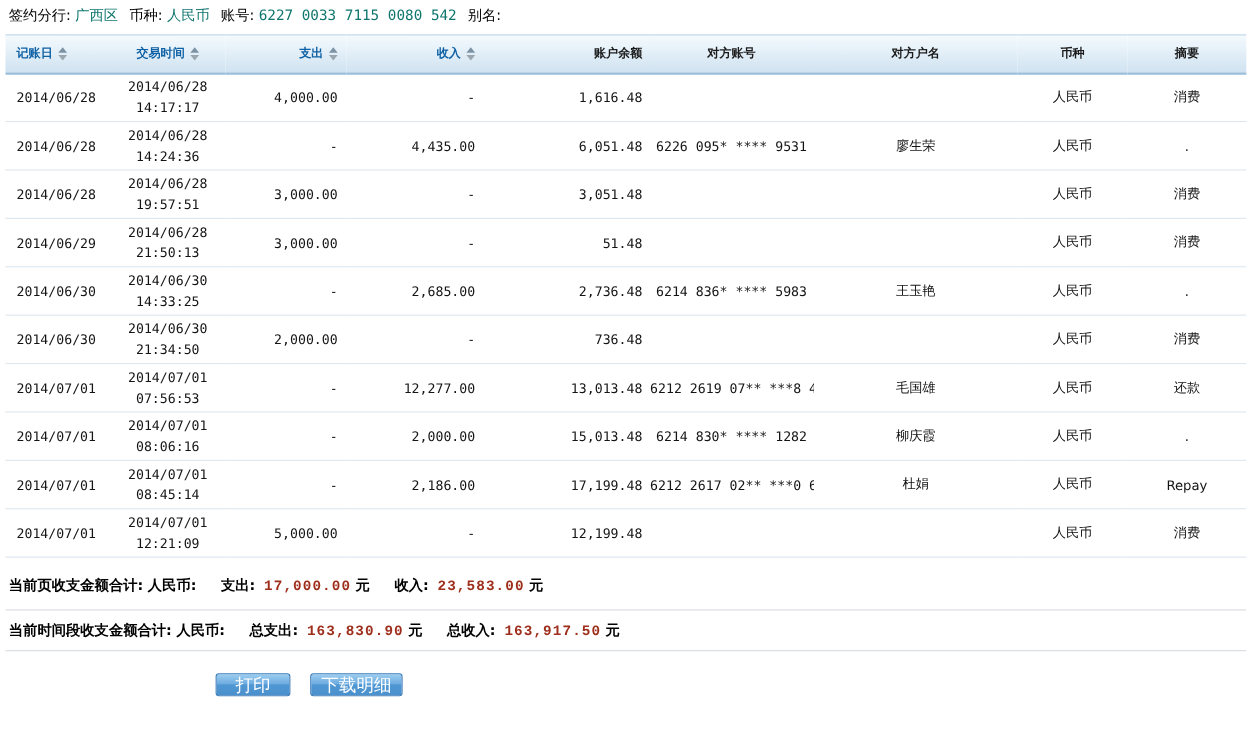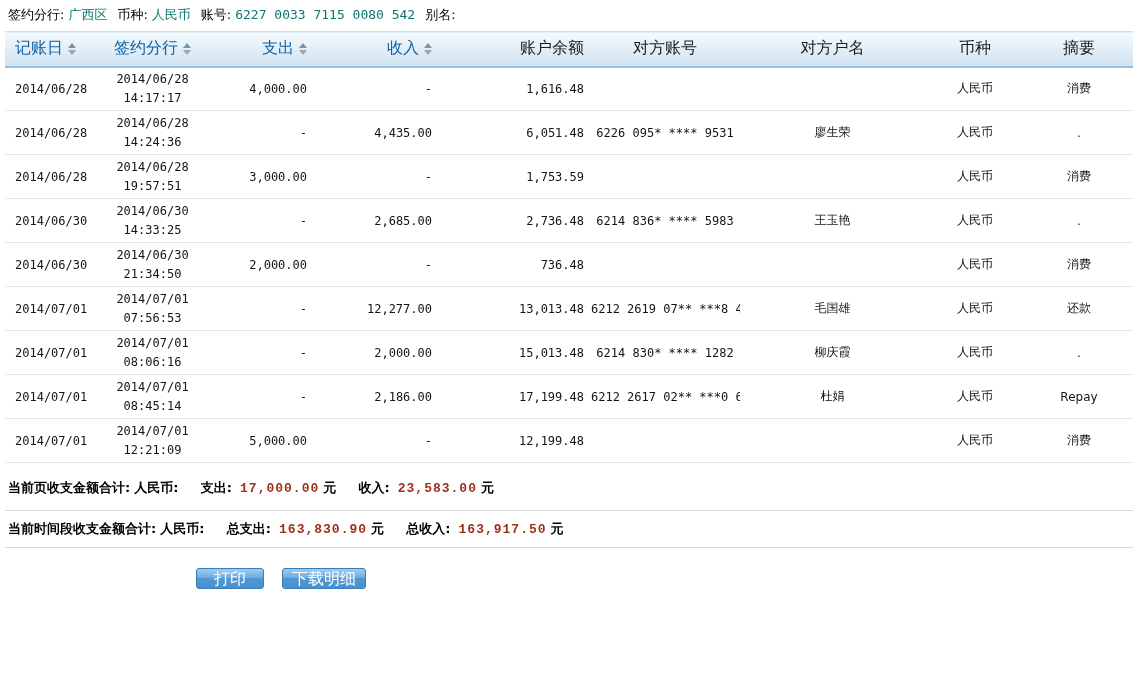--- a/index.html
+++ b/index.html
@@ -28,22 +28,22 @@
     width: 1128px;
     margin: 0 5px;
     border-collapse: collapse;
     table-layout: fixed;
   }
   thead th {
     height: 35px;
     background: linear-gradient(#f4fafd 0%, #e3eff8 45%, #cfe2f0 100%);
     border-top: 1px solid #cddfed;
     border-bottom: 2px solid #9cc0dc;
-    font-size: 16px;
-    font-weight: normal;
+    font-size: 11px;
+    font-weight: bold;
     color: #1a1a1a;
     white-space: nowrap;
   }
   thead th.sortable { color: #0f61a5; cursor: pointer; }
   tbody td {
     height: 44px;
     border-bottom: 1px solid #dce7f0;
     font-size: 12px;
     color: #141414;
     white-space: nowrap;
@@ -108,21 +108,21 @@
       <col style="width: 125px;">
       <col style="width: 150px;">
       <col style="width: 150px;">
       <col style="width: 185px;">
       <col style="width: 100px;">
       <col style="width: 108px;">
     </colgroup>
   <thead>
       <tr id="header-row">
         <th class="a-left c-booking_date sortable"><span>记账日</span><span class="sort"><i class="up"></i><i class="down"></i></span></th>
-        <th class="a-center c-txn_time sortable"><span>签约分行</span><span class="sort"><i class="up"></i><i class="down"></i></span></th>
+        <th class="a-center c-txn_time sortable"><span>交易时间</span><span class="sort"><i class="up"></i><i class="down"></i></span></th>
         <th class="a-right c-expense sortable"><span>支出</span><span class="sort"><i class="up"></i><i class="down"></i></span></th>
         <th class="a-right c-income sortable"><span>收入</span><span class="sort"><i class="up"></i><i class="down"></i></span></th>
         <th class="a-right c-balance"><span>账户余额</span></th>
         <th class="a-center c-counterparty_account"><span>对方账号</span></th>
         <th class="a-center c-counterparty_name"><span>对方户名</span></th>
         <th class="a-center c-currency"><span>币种</span></th>
         <th class="a-center c-summary"><span>摘要</span></th>
       </tr>
     </thead>
   <tbody id="table-body">
@@ -155,21 +155,35 @@
         <td class="a-center c-summary">.</td>
       </tr>
       <tr>
         <td class="a-left c-booking_date num">2014/06/28</td>
         <td class="a-center c-txn_time num">
           <div>2014/06/28</div>
           <div>19:57:51</div>
         </td>
         <td class="a-right c-expense num">3,000.00</td>
         <td class="a-right c-income num">-</td>
-        <td class="a-right c-balance num">1,753.59</td>
+        <td class="a-right c-balance num">3,051.48</td>
+        <td class="a-center c-counterparty_account num"></td>
+        <td class="a-center c-counterparty_name"></td>
+        <td class="a-center c-currency">人民币</td>
+        <td class="a-center c-summary">消费</td>
+      </tr>
+      <tr>
+        <td class="a-left c-booking_date num">2014/06/29</td>
+        <td class="a-center c-txn_time num">
+          <div>2014/06/28</div>
+          <div>21:50:13</div>
+        </td>
+        <td class="a-right c-expense num">3,000.00</td>
+        <td class="a-right c-income num">-</td>
+        <td class="a-right c-balance num">51.48</td>
         <td class="a-center c-counterparty_account num"></td>
         <td class="a-center c-counterparty_name"></td>
         <td class="a-center c-currency">人民币</td>
         <td class="a-center c-summary">消费</td>
       </tr>
       <tr>
         <td class="a-left c-booking_date num">2014/06/30</td>
         <td class="a-center c-txn_time num">
           <div>2014/06/30</div>
           <div>14:33:25</div>

